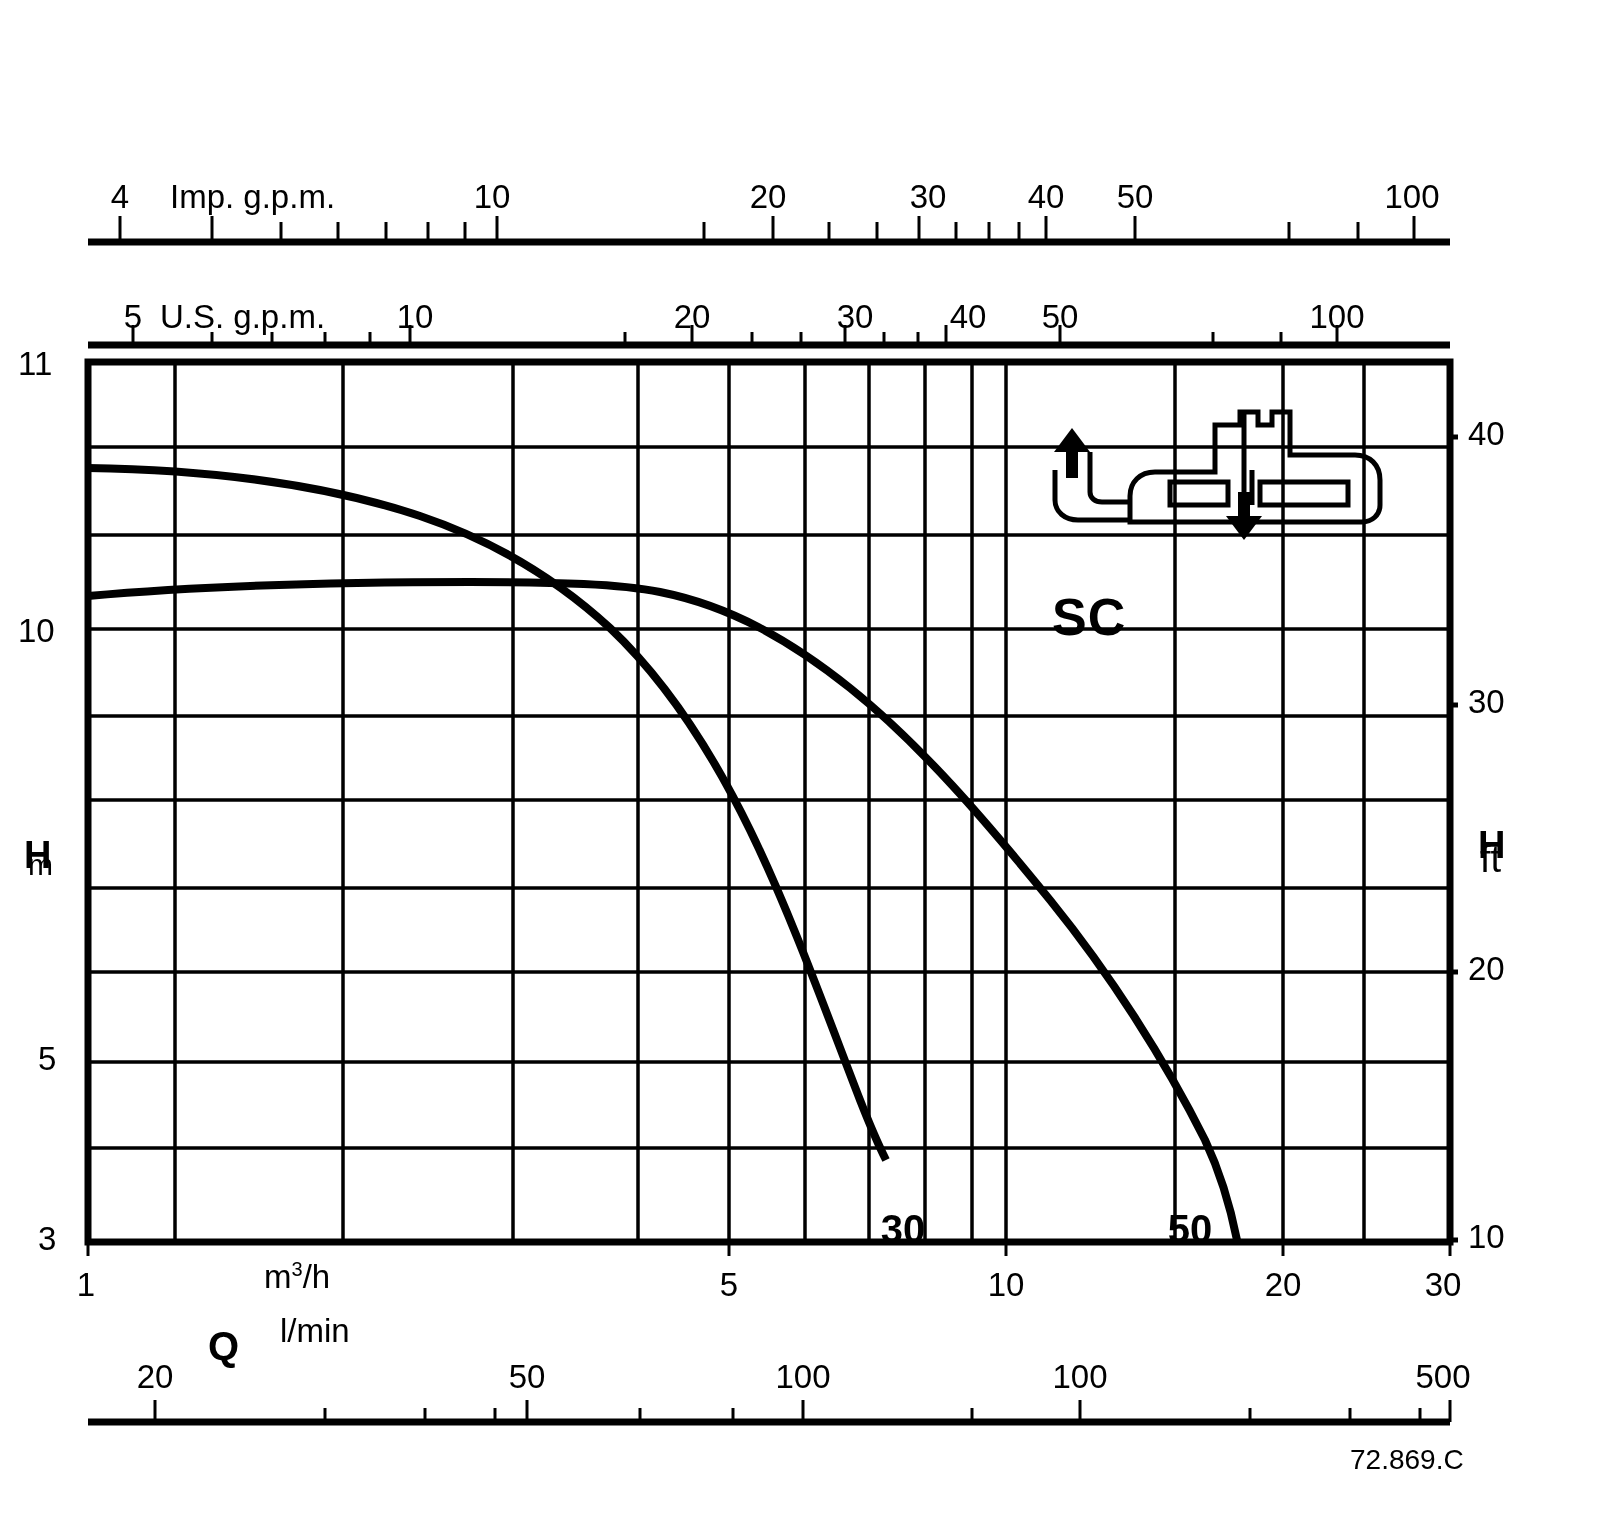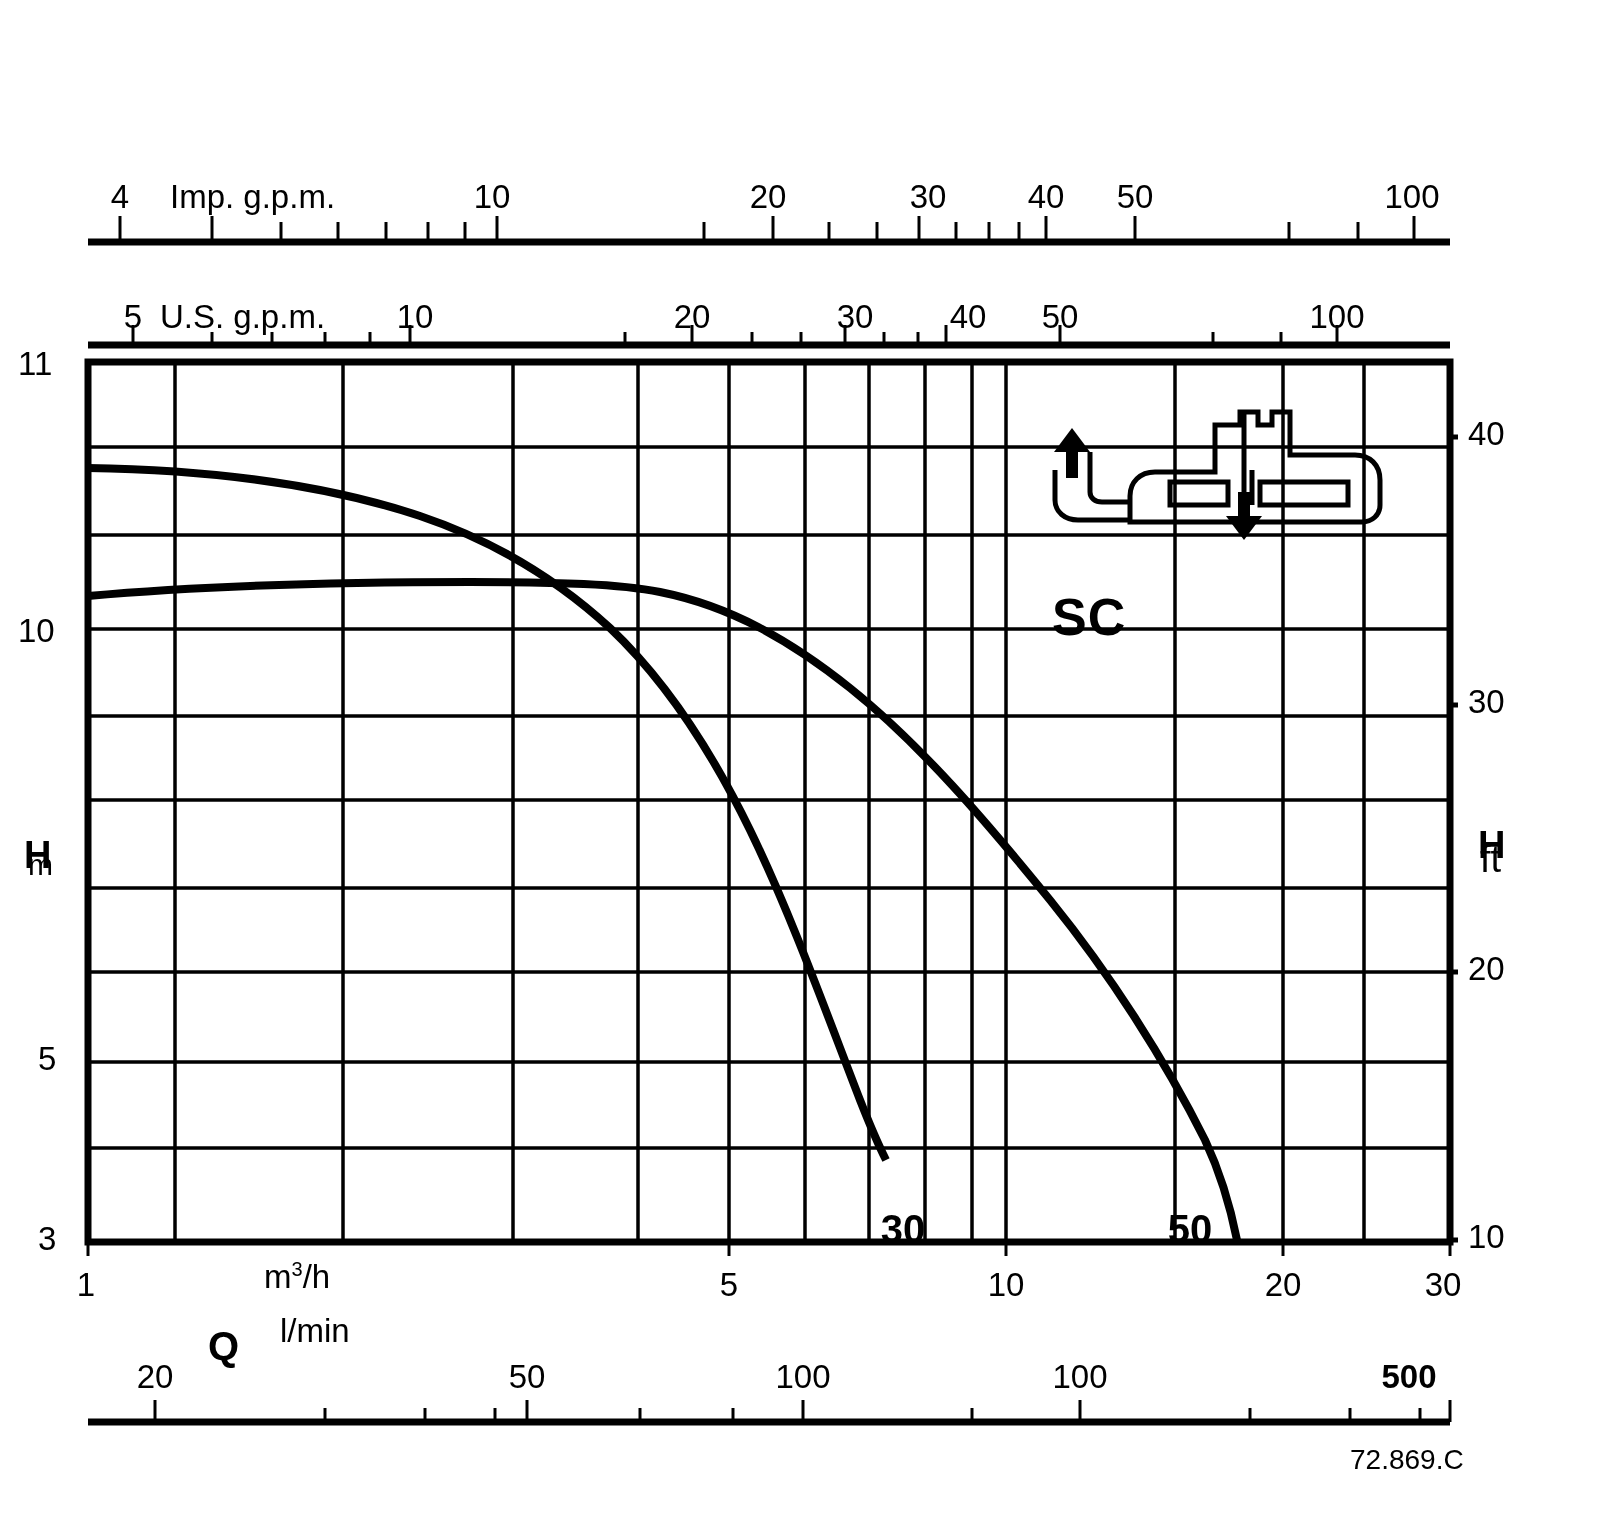--- a/index.html
+++ b/index.html
@@ -64,21 +64,21 @@
   <div class="lbl b" style="left:208px;top:1285px;font-size:40px;">Q</div>
   <div class="lbl" style="left:264px;top:1258px;">
     <span>m</span><sup style="font-size:20px;">3</sup><span>/h</span>
   </div>
   <div class="lbl" style="left:280px;top:1312px;">l/min</div>
 
   <div class="lbl center" style="left:155px;top:1358px;">20</div>
   <div class="lbl center" style="left:527px;top:1358px;">50</div>
   <div class="lbl center" style="left:803px;top:1358px;">100</div>
   <div class="lbl center" style="left:1080px;top:1358px;">100</div>
-  <div class="lbl center" style="left:1409px;top:1358px;font-weight:bold;">500</div>
+  <div class="lbl center" style="left:1443px;top:1358px;">500</div>
 
   <div class="lbl b center" style="left:903px;top:1168px;font-size:40px;">30</div>
   <div class="lbl b center" style="left:1190px;top:1168px;font-size:40px;">50</div>
 
   <div class="lbl b" style="left:1052px;top:548px;font-size:52px;letter-spacing:1px;">SC</div>
 
   <div class="lbl" style="left:1350px;top:1444px;font-size:28px;text-align:right;">72.869.C</div>
 
   <svg width="1600" height="1524" viewBox="0 0 1600 1524">
 

